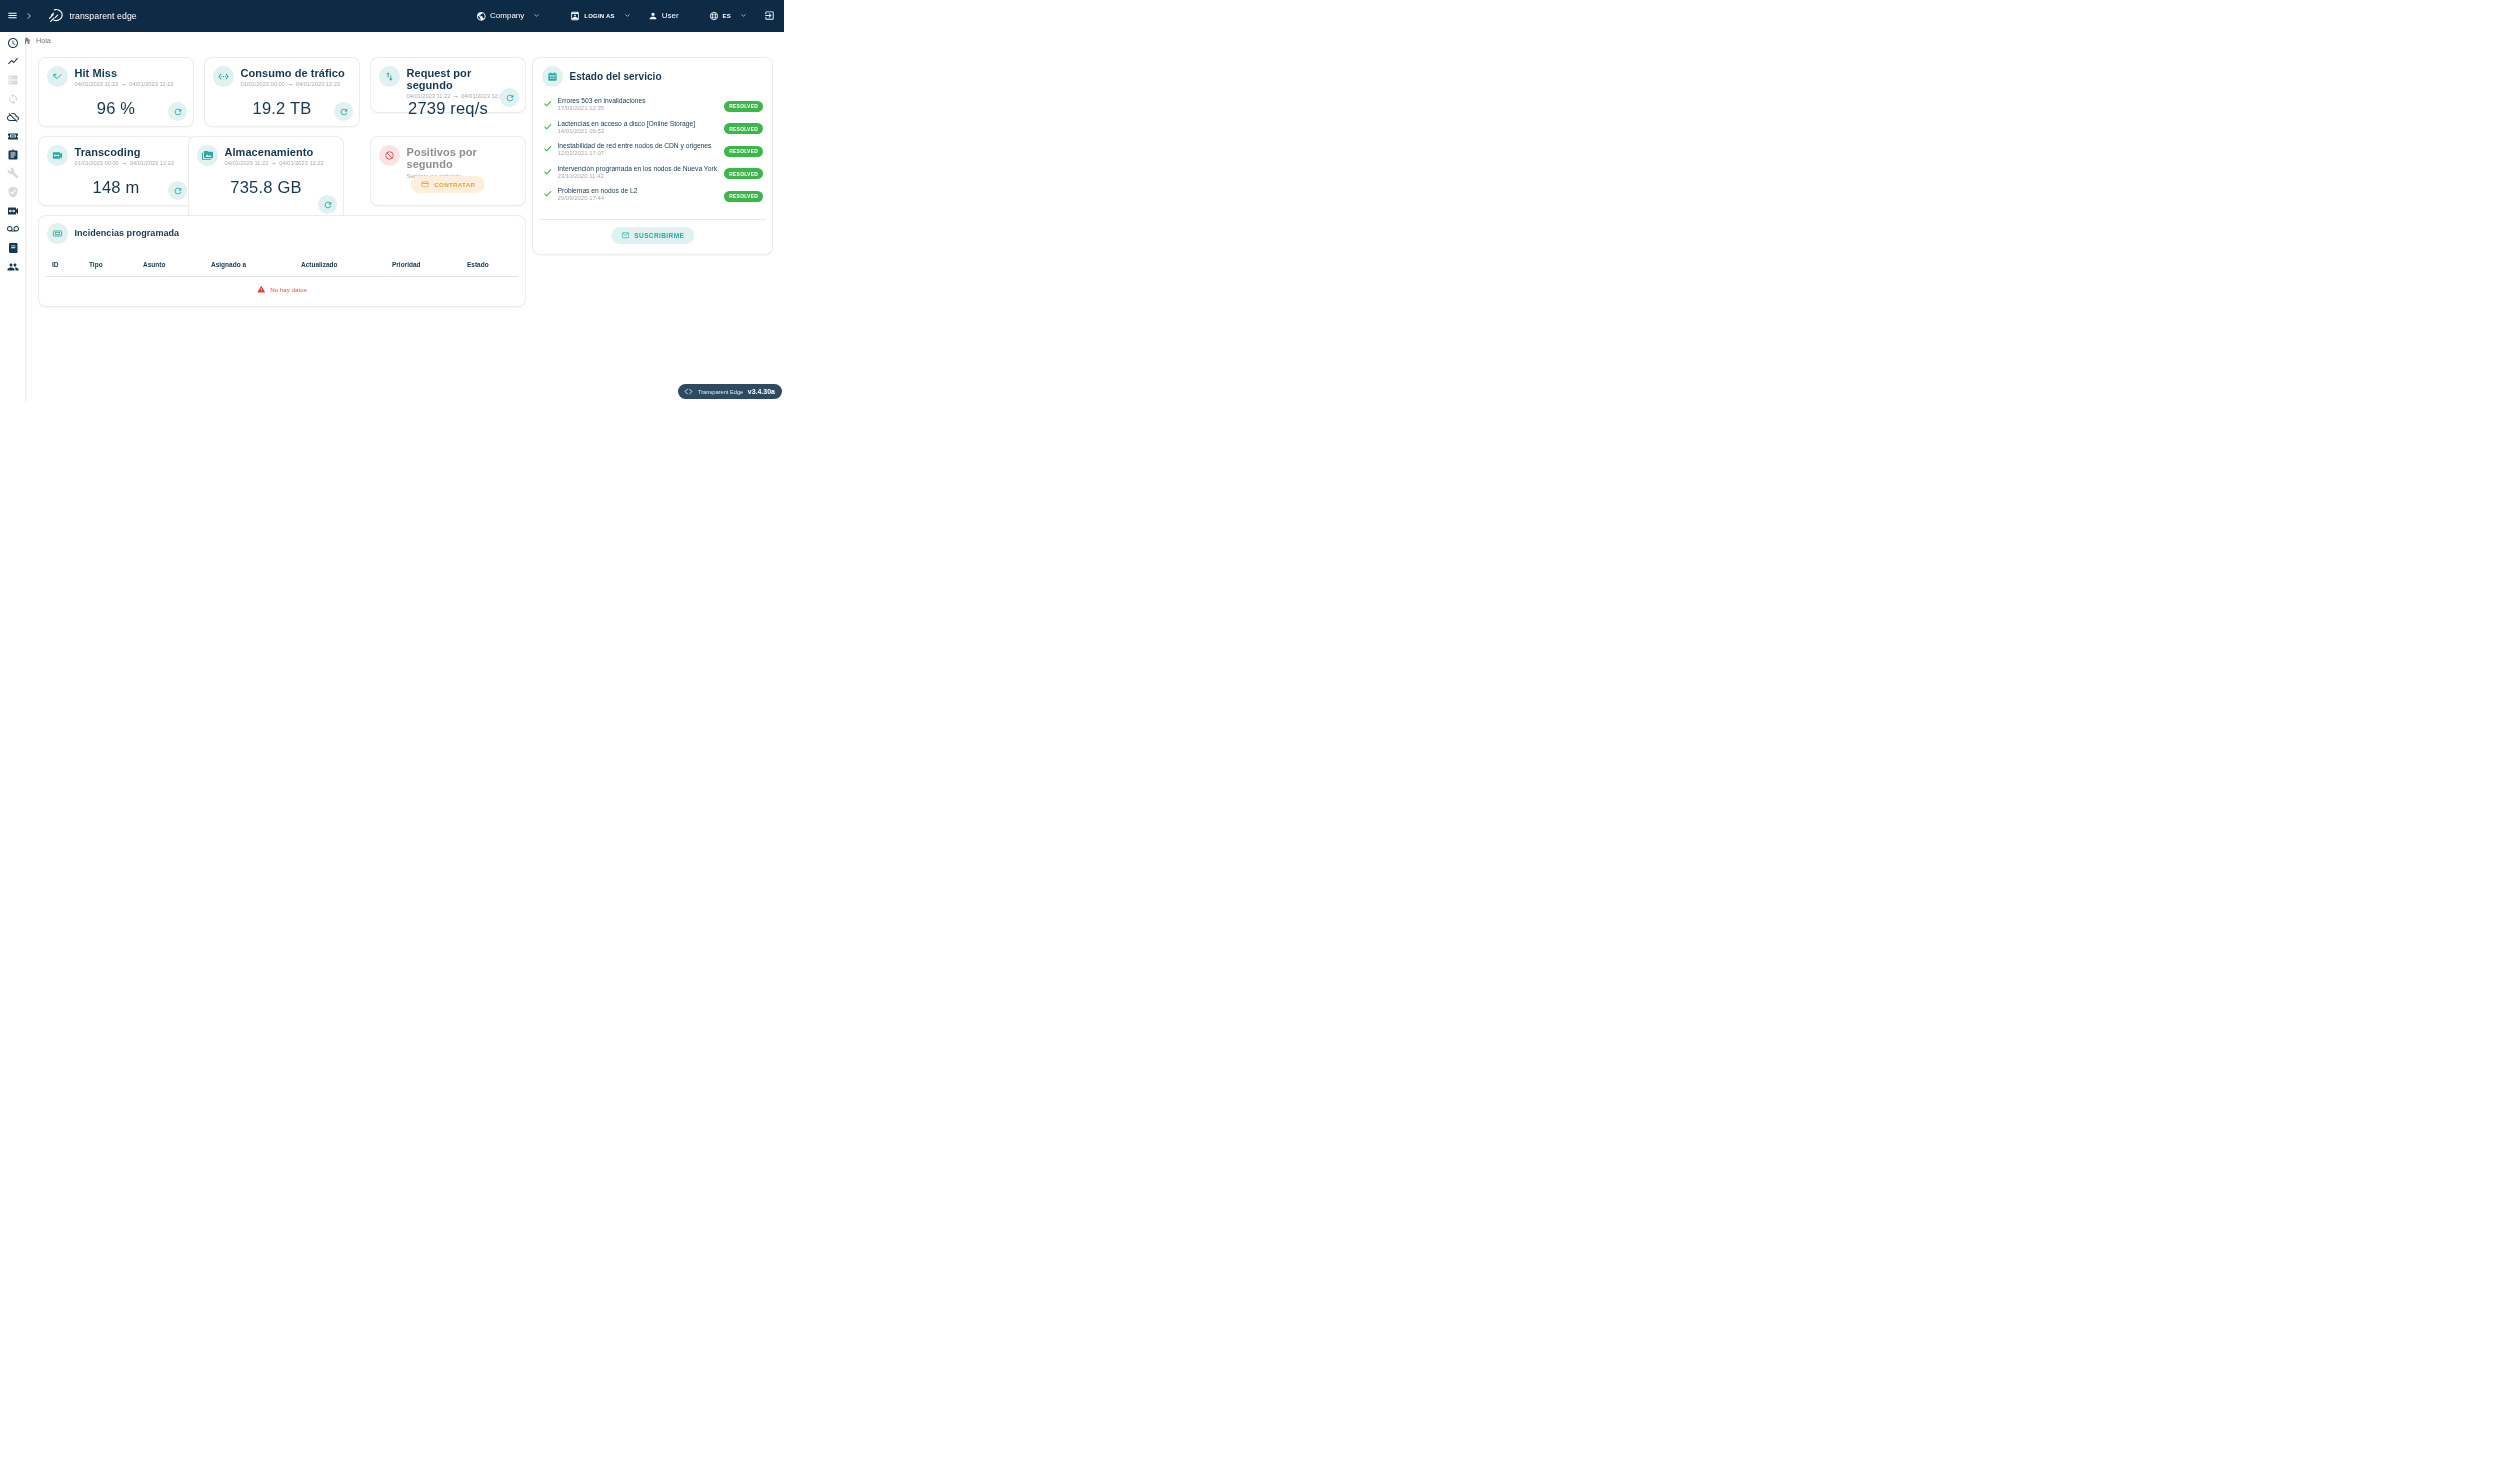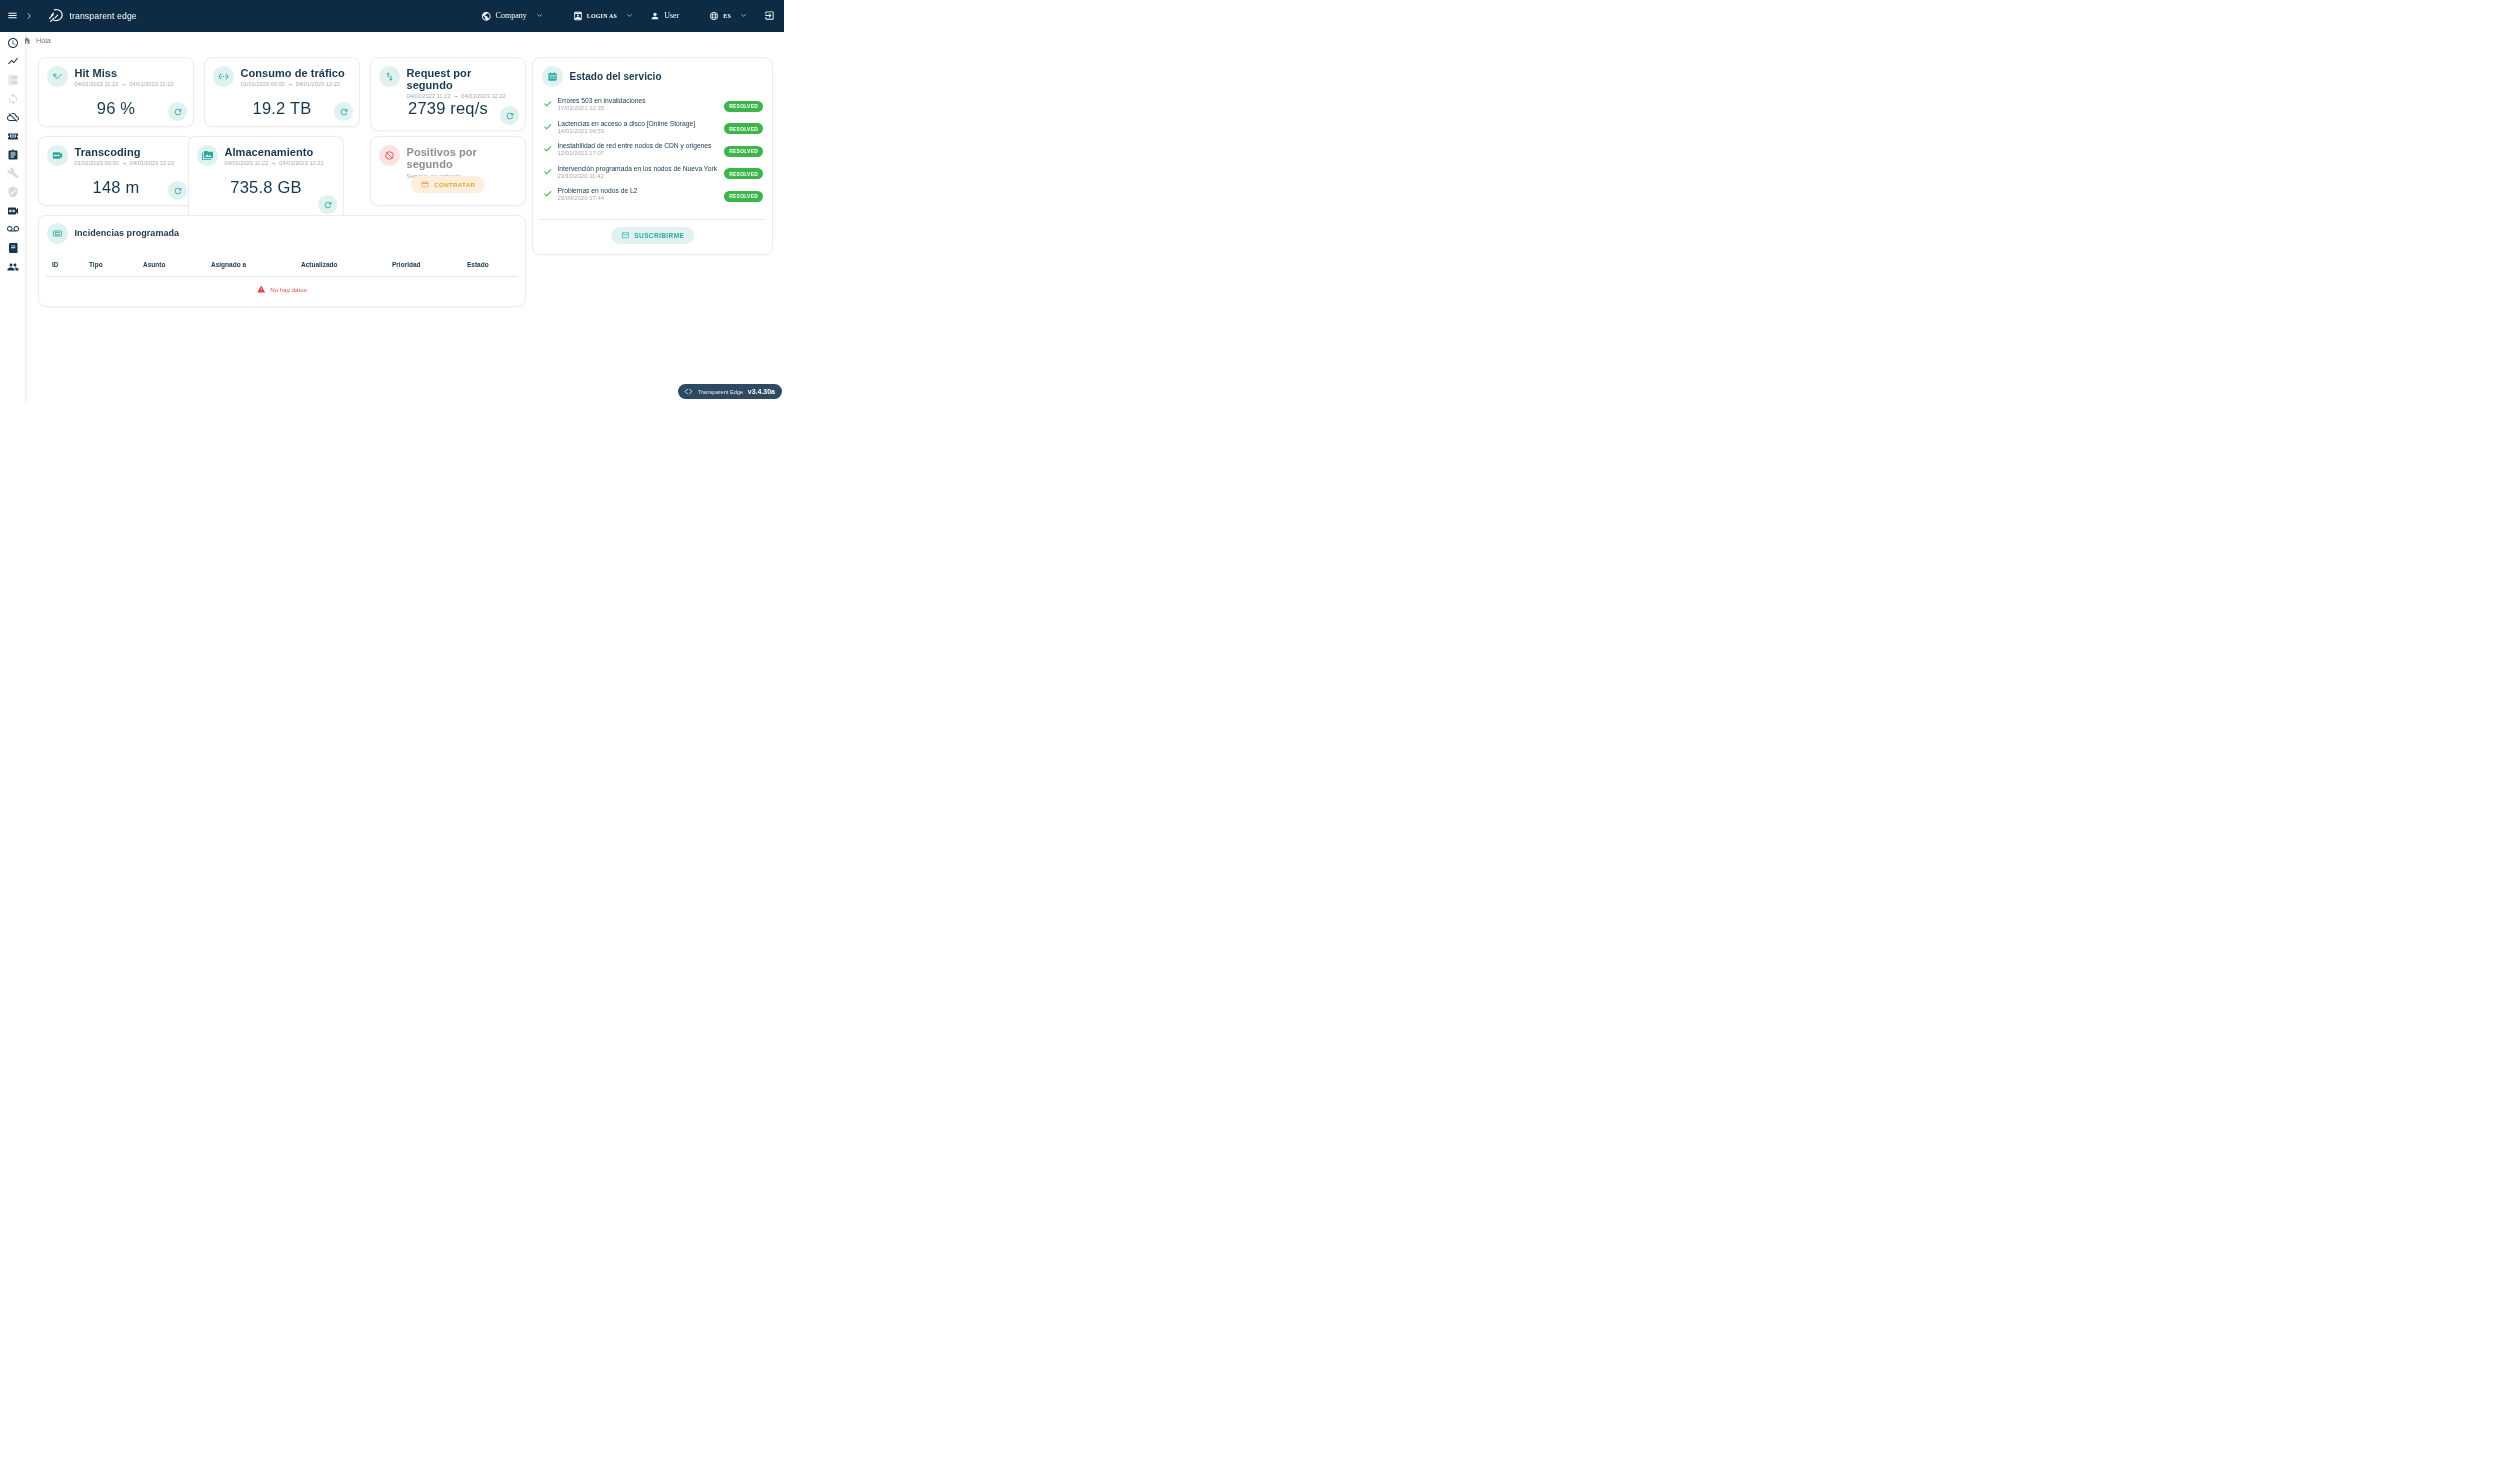--- a/index.html
+++ b/index.html
@@ -14,21 +14,21 @@
   .navbar {
     position:absolute; top:0; left:0; width:784px; height:31.5px;
     background:#0E2B45; color:#ffffff; display:flex; align-items:center;
     padding:0 9px 0 7px; z-index:30;
   }
   .nav-btn { background:none; border:none; color:#fff; cursor:pointer; display:flex; align-items:center; gap:3.5px; }
   .hamburger { margin-right:7px; }
   .collapse { margin-right:14px; }
   .logo { display:flex; align-items:center; gap:4.5px; }
   .logo-text { font-size:8.7px; letter-spacing:0.1px; color:#fff; font-weight:400; }
-  .nav-right { margin-left:auto; display:flex; align-items:center;font-family:Liberation Serif, serif; }
+  .nav-right { margin-left:auto; display:flex; align-items:center; }
   .nav-item { display:flex; align-items:center; gap:4px; color:#fff; }
   .nav-item .lbl-lg { font-size:8px; font-weight:400; }
   .nav-item .lbl-sm { font-size:6px; font-weight:700; letter-spacing:0.2px; }
   .caret { margin-left:5px; opacity:.95; }
   .sep { width:17px; }
   .sep-lg { width:30px; }
 
   
   .sidebar {
     position:absolute; top:31.5px; left:0; bottom:0; width:25px; background:#fff;
@@ -332,21 +332,21 @@
     </div>
   </div>
   <div class="card-value">19.2 TB</div>
   <button class="refresh-btn">
     <svg width="10" height="10" viewBox="0 0 24 24" fill="currentColor">
         <path d="M17.65 6.35C16.2 4.9 14.21 4 12 4c-4.42 0-7.99 3.58-7.99 8s3.57 8 7.99 8c3.73 0 6.84-2.55 7.73-6h-2.08c-.82 2.33-3.04 4-5.65 4-3.31 0-6-2.69-6-6s2.69-6 6-6c1.66 0 3.14.69 4.22 1.78L13 11h7V4l-2.35 2.35z"></path>
       </svg>
   </button>
 </section>
 
-<section class="card" style="left:370px;top:57px;width:156px;height:74px">
+<section class="card" style="left:370px;top:57px;width:156px;height:56px">
   <div class="card-head">
     <div class="icon-circle teal">
       <svg width="11" height="11" viewBox="0 0 24 24" fill="currentColor">
           <path d="M16 17.01V10h-2v7.01h-3L15 21l4-3.99h-3zM9 3L5 6.99h3V14h2V6.99h3L9 3z"></path>
         </svg>
     </div>
     <div>
       <div class="card-title">Request por segundo</div>
       <div class="card-dates">
         <span>04/01/2023 11:22</span>

